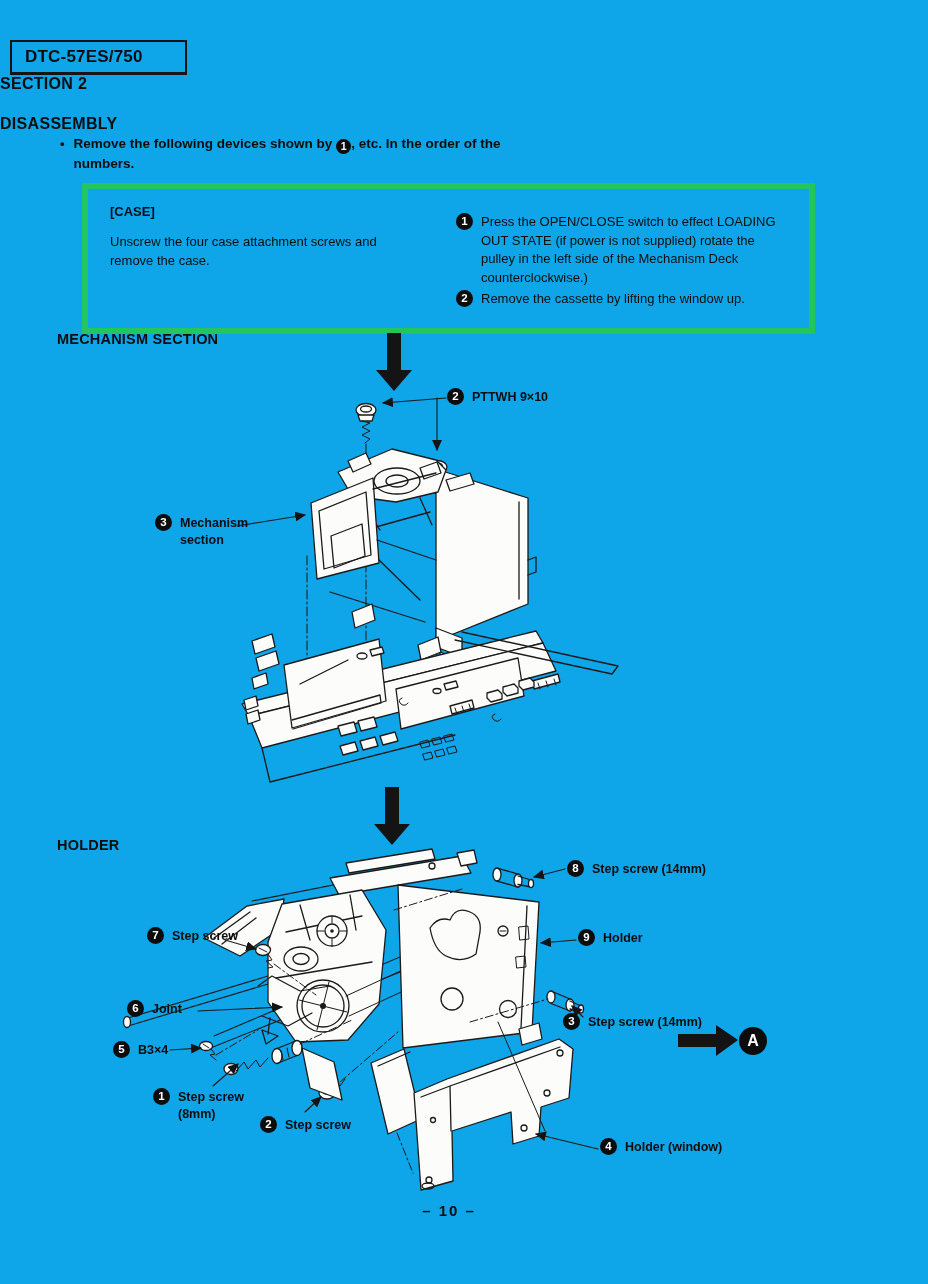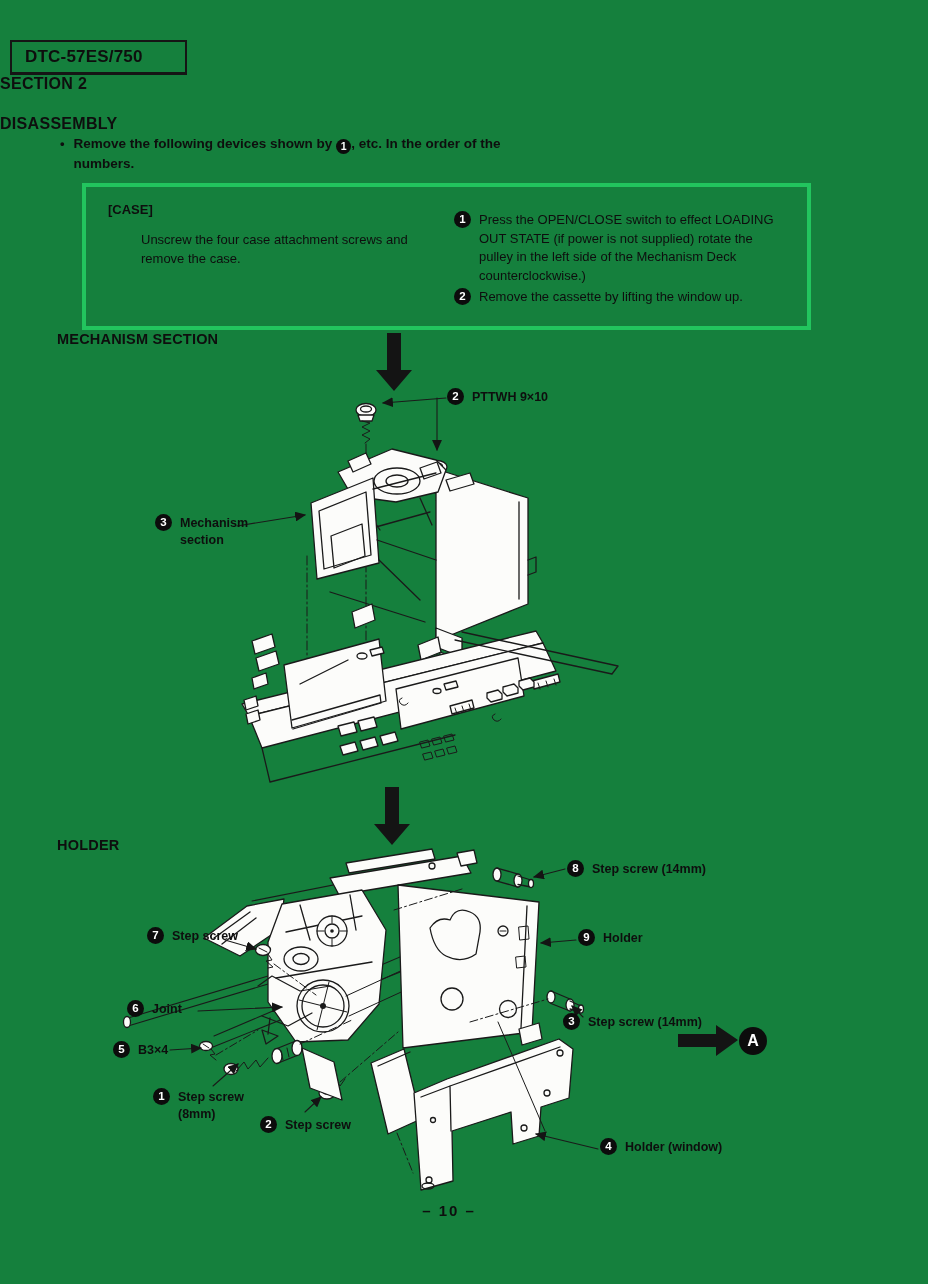--- a/index.html
+++ b/index.html
@@ -1,43 +1,43 @@
 <!DOCTYPE html>
 <html><head>
 <meta charset="utf-8">
 <style>
   html,body{margin:0;padding:0;background:#e8e8e6;}
   .page{
     position:relative;width:928px;height:1284px;margin:0 auto;
-    background:#15803d;color:#0e0e0e;
+    background:#0ea5e9;color:#0e0e0e;
     font-family:"Liberation Sans","DejaVu Sans",sans-serif;
     overflow:hidden;
   }
   .abs{position:absolute;}
   
   .model-box{
     left:10px;top:40px;width:160px;height:30px;
     border:2px solid #151515;border-bottom-width:3px;
     display:flex;align-items:center;padding-left:13px;
     font-size:17px;font-weight:bold;letter-spacing:.2px;
   }
   .center-band{left:0;top:0;width:898px;text-align:left;}
   .h-section{font-size:16px;font-weight:bold;letter-spacing:.3px;}
   
   .intro{left:60px;top:134px;width:470px;display:flex;gap:9px;
     font-size:13.5px;font-weight:bold;line-height:20px;}
   .intro .dot{font-size:13px;line-height:20px;}
   .intro-text{width:430px;}
   
-  .proc-box{left:82px;top:183px;width:721px;height:139px;border:4px solid #22c55e;}
+  .proc-box{left:82px;top:183px;width:721px;height:139px;border:6px solid #22c55e;}
   .proc-col{position:absolute;top:13px;font-size:13px;line-height:19px;}
   .proc-col.c1{left:22px;width:300px;}
   .proc-col.c2{left:368px;width:335px;}
   .proc-head{font-weight:bold;font-size:13px;}
-  .proc-body{margin-top:11px;margin-left:33px;}
+  .proc-body{margin-top:11px;}
   .step{display:flex;gap:8px;margin-top:2px;}
   .step .stext{width:300px;line-height:18.5px;}
   .steps{margin-top:9px;display:flex;flex-direction:column;gap:1px;}
   
   .h-mech{left:57px;top:331px;font-size:14.5px;font-weight:bold;letter-spacing:.2px;}
   .h-holder{left:57px;top:837px;font-size:14.5px;font-weight:bold;letter-spacing:.2px;}
   
   .nbadge{
     display:inline-flex;align-items:center;justify-content:center;
     width:17px;height:17px;border-radius:50%;background:#0c0c0c;color:#fff;

